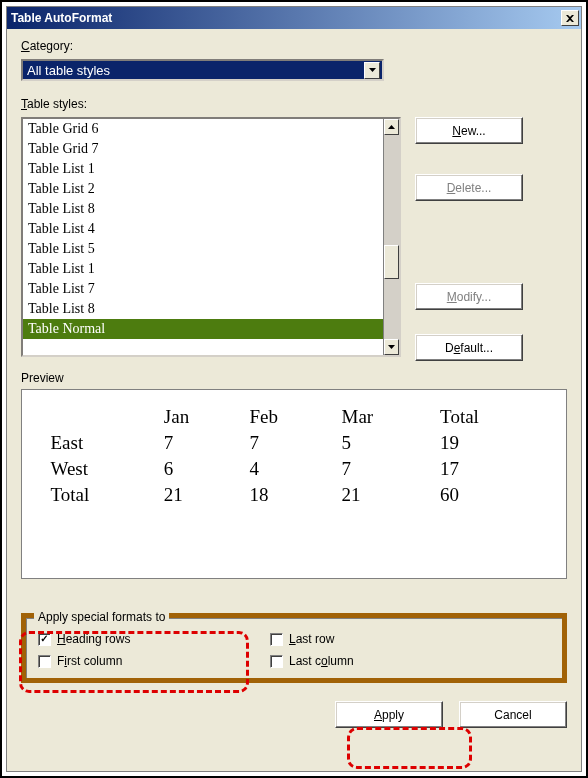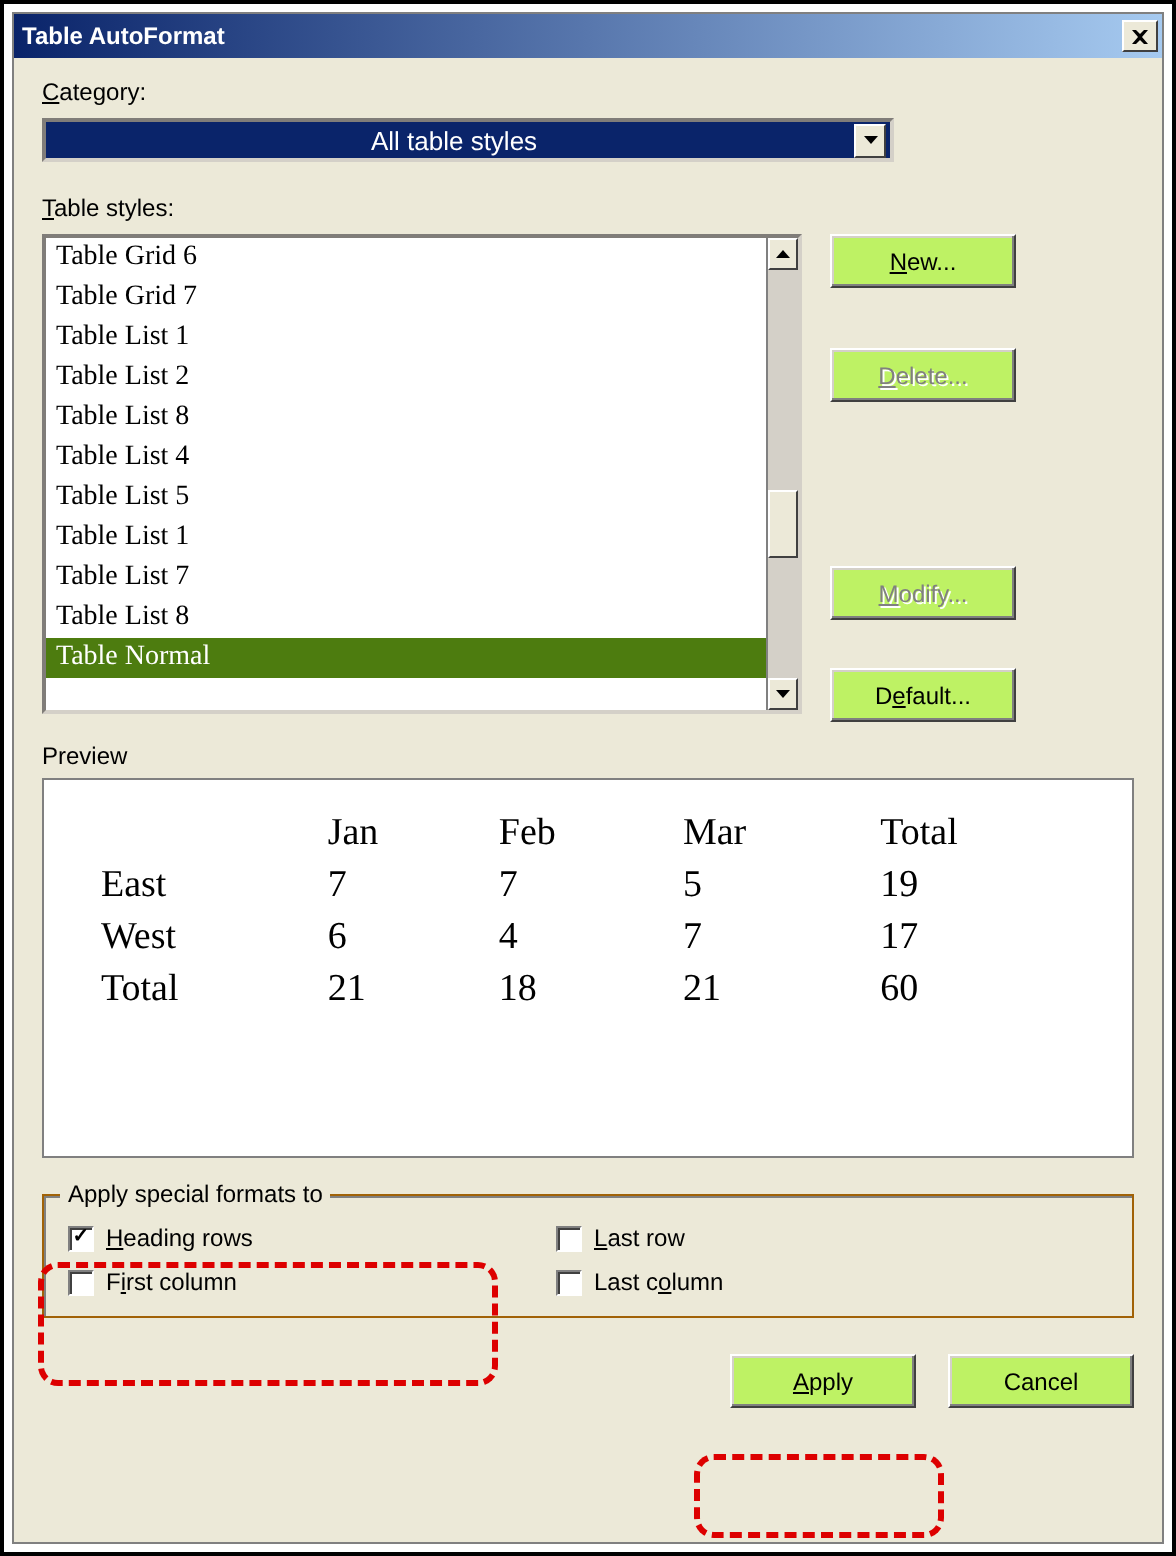--- a/index.html
+++ b/index.html
@@ -51,31 +51,30 @@
   .dialog-body {
     flex: 1;
     padding: 10px 14px 14px 14px;
     display: flex;
     flex-direction: column;
     gap: 4px;
   }
   .lbl { font-size: 12px; margin-bottom: 2px; }
   .underline { text-decoration: underline; }
   .category-select {
-    width: 426px;
+    width: 363px;
     height: 22px;
     background: #0a246a;
     color: #fff;
     border: 2px inset #d4d0c8;
     display: flex;
     align-items: center;
     padding: 0 2px;
     font-size: 13px;
     margin-bottom: 12px;
-    text-align: center;
   }
   .category-select .sel-text { flex:1; padding-left:2px; }
   .dd-arrow {
     width: 16px; height: 17px;
     background: #ece9d8;
     border: 1px solid #fff;
     border-right-color:#404040;
     border-bottom-color:#404040;
     display:flex;align-items:center;justify-content:center;
     color:#000;
@@ -117,66 +116,66 @@
   .list-item {
     padding: 2px 5px;
     font-size: 14px;
     font-family: 'Times New Roman', serif;
     white-space: nowrap;
   }
   .list-item.selected { background:#4d7c0f; color:#fff; }
 
   .btn-col { display:flex; flex-direction:column; gap:6px; padding-top:0; }
   .btn {
-    width: 93px; height: 27px;
-    background:#bef264;
+    width: 108px; height: 27px;
+    background:#ffffff;
     border:1px solid #fff;
     border-right-color:#404040;
     border-bottom-color:#404040;
     box-shadow: inset -1px -1px 0 #808080, inset 1px 1px 0 #d4d0c8;
     font-size:12px;
     display:flex;align-items:center;justify-content:center;
   }
   .btn.disabled { color:#808080; text-shadow: 1px 1px 0 #fff; }
   .btn .u { text-decoration: underline; }
 
   .preview-label { margin-top: 6px; font-size:12px; }
   .preview-box {
     background:#fff;
     border:1px solid #808080;
     height: 190px;
     padding: 14px 10px 10px 10px;
-    margin-bottom: 8px;
+    margin-bottom: 24px;
   }
   .preview-table {
     width: 96%;
     margin: 0 auto;
     border-collapse: collapse;
     font-family:'Times New Roman',serif;
     font-size: 19px;
   }
   .preview-table td, .preview-table th {
     padding: 2px 8px;
     text-align:left;
     font-weight:normal;
   }
 
   .groupbox {
     position: relative;
-    border: 1px solid #a16207;
+    border: 5px solid #a16207;
     box-shadow: inset 1px 1px 0 #808080;
     padding: 14px 12px 10px 12px;
     margin-top: 6px;
   }
   .groupbox .legend {
     position:absolute; top:-8px; left:8px;
     background:#ece9d8; padding:0 4px;
     font-size:12px;
   }
-  .checkrow { display:flex; gap:44px; font-size:12px; }
+  .checkrow { display:flex; gap:32px; font-size:12px; }
   .checkrow label { display:flex; align-items:center; gap:6px; min-width:200px; }
   .chk {
     width:13px;height:13px;background:#fff;
     border:1px solid #808080;
     border-right-color:#fff;border-bottom-color:#fff;
     box-shadow: inset 1px 1px 0 #404040;
     display:inline-flex;align-items:center;justify-content:center;
     font-size:11px; line-height:1;
   }
   .chk.checked::after { content:"✓"; font-weight:bold; color:#000; font-size:10px; }

